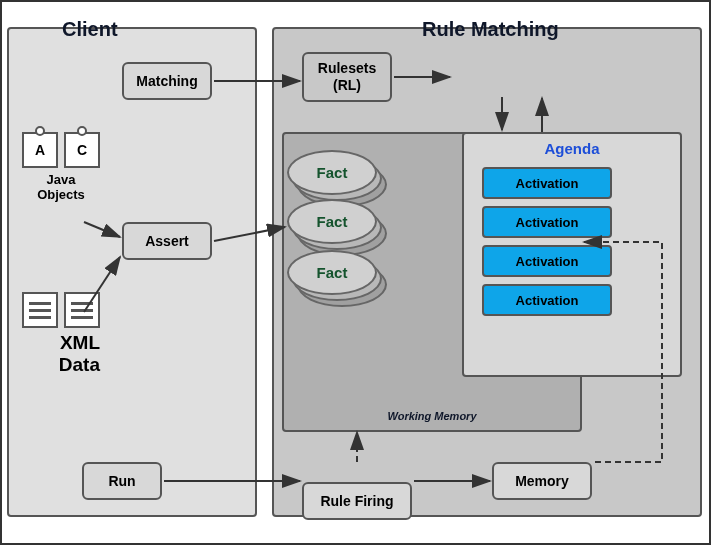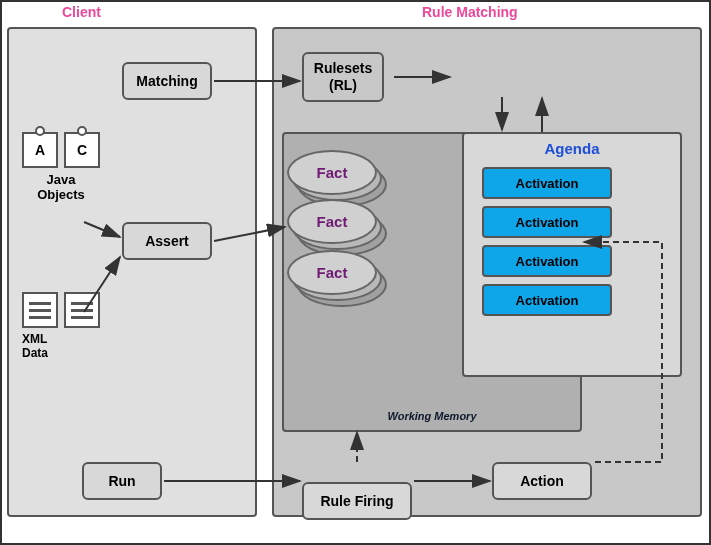--- a/index.html
+++ b/index.html
@@ -40,24 +40,24 @@
       width: 430px;
       height: 490px;
       background: #c8c8c8;
       border: 2px solid #555;
       border-radius: 4px;
     }
 
     
     .section-title {
       position: absolute;
-      top: 2px;
-      font-size: 14px;
-      font-weight: bold;
-      color: #ec4899;
+      top: 16px;
+      font-size: 20px;
+      font-weight: bold;
+      color: #0f172a;
     }
 
     .client-title {
       left: 60px;
     }
 
     .rule-session-title {
       left: 420px;
     }
 
@@ -125,21 +125,21 @@
     .box-execute {
       left: 120px;
       top: 60px;
       width: 90px;
       height: 38px;
     }
 
     .box-rulesets {
       left: 300px;
       top: 50px;
-      width: 82px;
+      width: 90px;
       height: 50px;
       background: #c8c8c8;
     }
 
     .box-matching {
       left: 450px;
       top: 55px;
       width: 100px;
       height: 38px;
     }
@@ -194,21 +194,21 @@
     .activation-4 { top: 282px; }
 
     
     .fact-ellipse {
       position: absolute;
       display: flex;
       align-items: flex-start;
       justify-content: center;
       font-weight: bold;
       font-size: 16px;
-      color: #701a75;
+      color: #14532d;
     }
 
     .fact-1 { left: 285px; top: 148px; }
     .fact-2 { left: 285px; top: 197px; }
     .fact-3 { left: 285px; top: 248px; }
 
     
     .ellipse-stack {
       position: relative;
       width: 110px;
@@ -314,23 +314,23 @@
       gap: 4px;
     }
 
     .xml-line {
       width: 22px;
       height: 3px;
       background: #555;
     }
 
     .xml-label {
-      font-size: 12px;
-      font-weight: bold;
-      text-align: left;
+      font-size: 19px;
+      font-weight: bold;
+      text-align: right;
       margin-top: 4px;
     }
 
     
     .arrows-svg {
       position: absolute;
       top: 0;
       left: 0;
       width: 711px;
       height: 545px;
@@ -424,21 +424,21 @@
 
   <div class="box box-run">
     <span>Run</span>
   </div>
 
   <div class="box box-rule-firing">
     <span>Rule Firing</span>
   </div>
 
   <div class="box box-action">
-    <span>Action</span>
+    <span>Memory</span>
   </div>
 
   <div class="java-objects">
     <div class="java-box-row">
       <div class="small-box">
         <div class="small-box-circle"></div>
         <span>A</span>
       </div>
       <div class="small-box">
         <div class="small-box-circle"></div>

